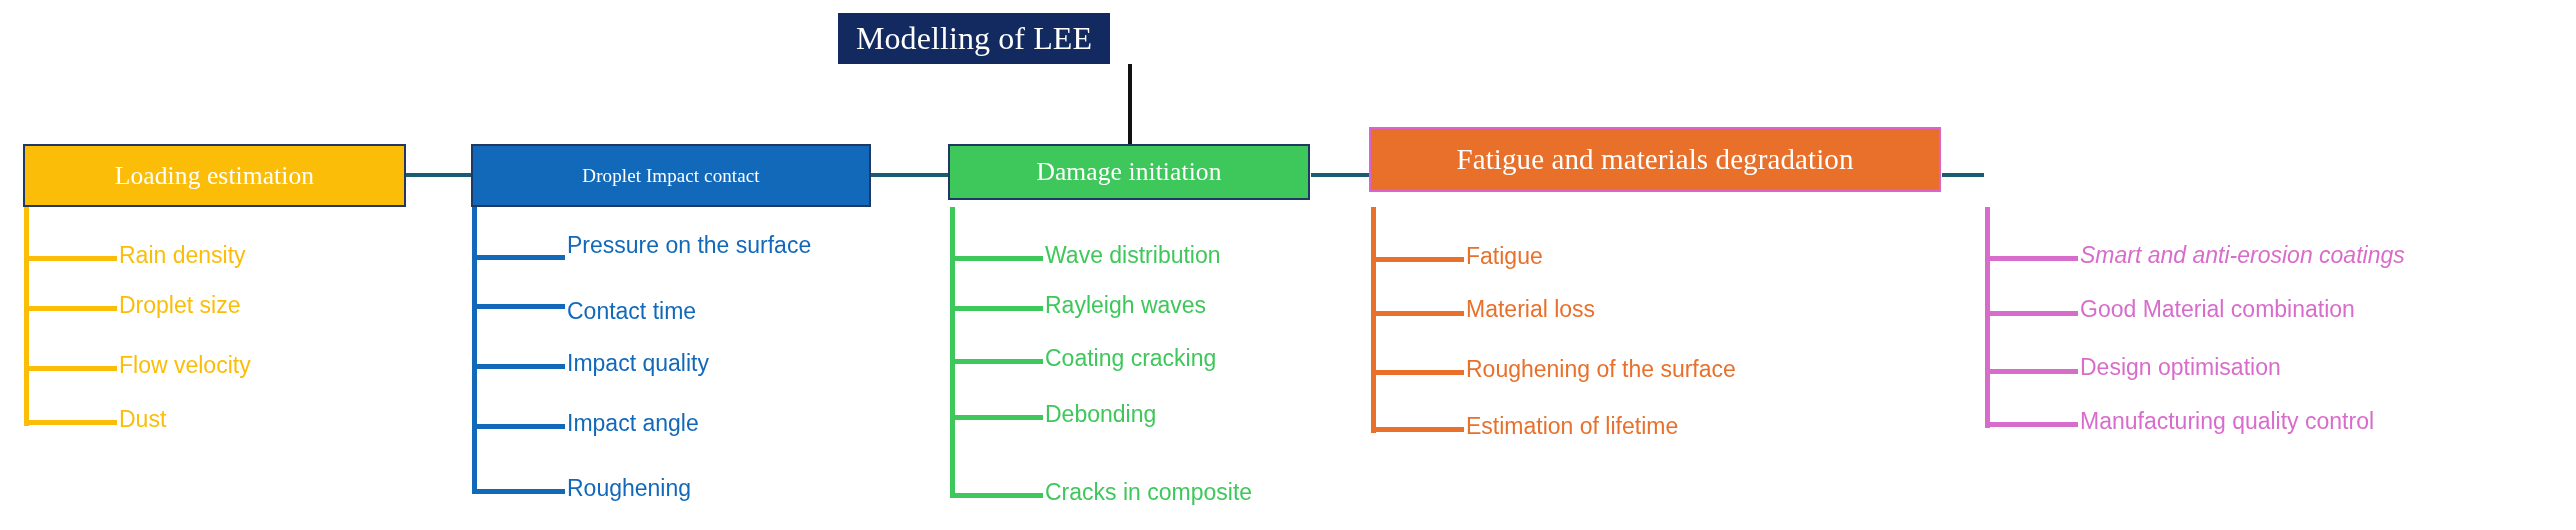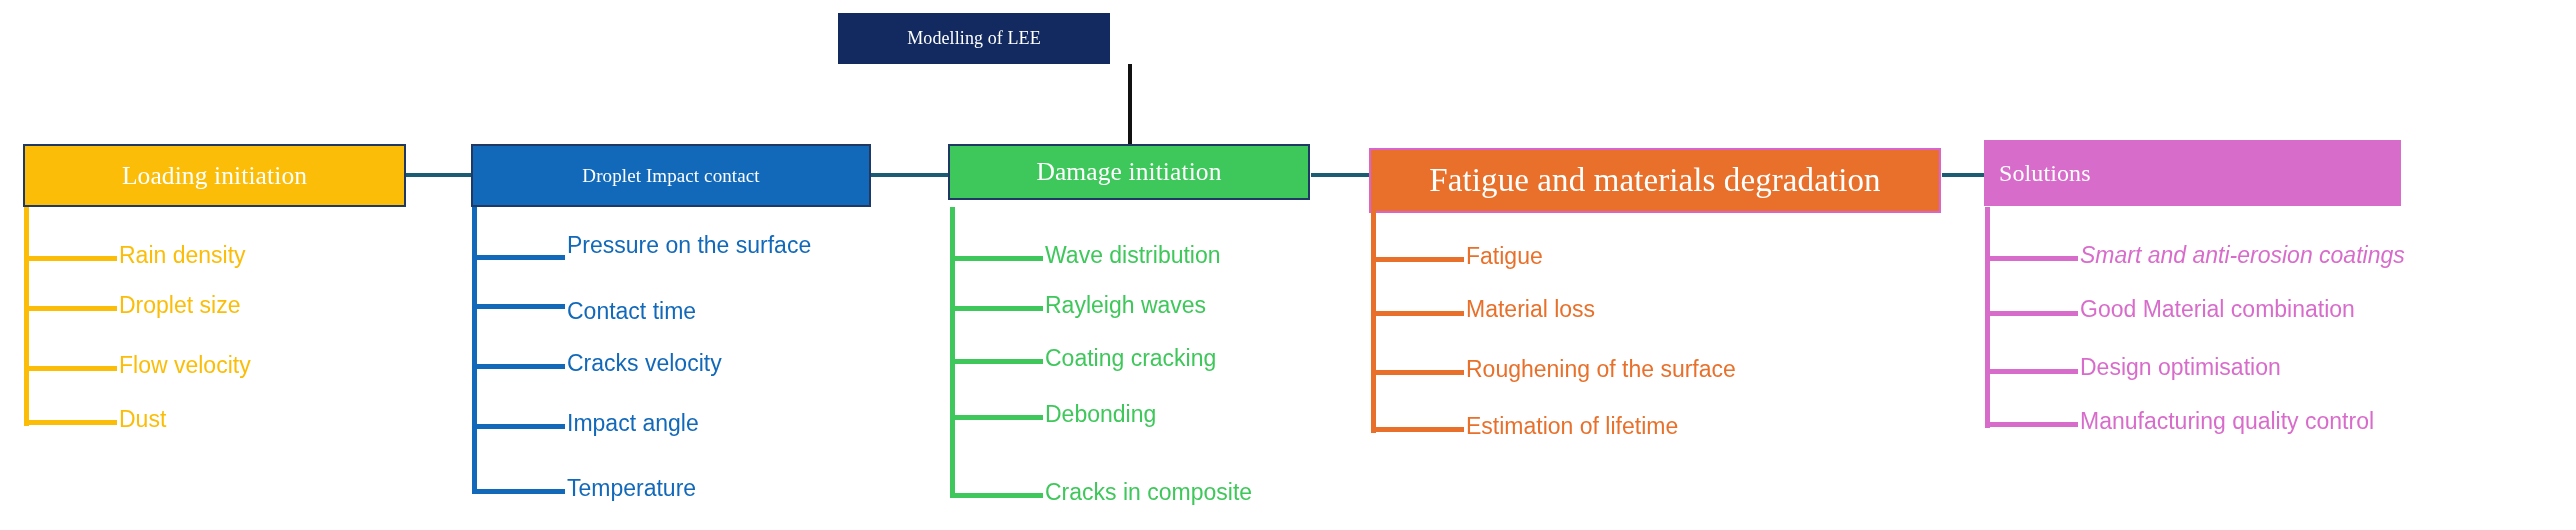--- a/index.html
+++ b/index.html
@@ -17,41 +17,41 @@
     display:flex;
     align-items:center;
     white-space:nowrap;
     letter-spacing:0.1px;
   }
   .node-title{display:block;}
 
   #root-node{
     left:838px;top:12.7px;width:272px;height:51px;
     background:#122a5f;border:1.4px solid #122a5f;
-    justify-content:center;font-size:18px;
+    justify-content:center;font-size:32px;
   }
   #node-loading{
     left:23px;top:144px;width:383px;height:63px;
     background:#fbbd08;border:2.1px solid #1f3864;
     justify-content:center;font-size:25.5px;
   }
   #node-droplet{
     left:471px;top:144px;width:400px;height:63px;
     background:#1269ba;border:2.1px solid #1f3864;
     justify-content:center;font-size:19px;
   }
   #node-damage{
     left:948px;top:144px;width:362px;height:56px;
     background:#3ec75a;border:2.1px solid #1f3864;
     justify-content:center;font-size:25.5px;
   }
   #node-fatigue{
-    left:1369px;top:148px;width:572px;height:65px;
+    left:1369px;top:127px;width:572px;height:65px;
     background:#e8702a;border:2.1px solid #d764cf;
-    justify-content:center;font-size:33px;
+    justify-content:center;font-size:29px;
   }
   #node-solutions{
     left:1984px;top:140px;width:417px;height:66px;
     background:#d86ccb;border:1.4px solid #d86ccb;
     justify-content:flex-start;padding-left:14px;font-size:24px;
   }
 
   
   .hlink{position:absolute;height:4.2px;background:#1b5c75;}
   .vlink{position:absolute;width:3.5px;background:#111111;}
@@ -78,21 +78,21 @@
   </div>
 
   <div class="vlink" style="left:1128px;top:64px;height:80px;"></div>
 
   <div class="hlink" style="left:406px;top:173px;width:65px;"></div>
   <div class="hlink" style="left:871px;top:173px;width:77px;"></div>
   <div class="hlink" style="left:1311px;top:173px;width:59px;"></div>
   <div class="hlink" style="left:1942px;top:173px;width:42px;"></div>
 
   <div class="node" id="node-loading">
-    <span class="node-title">Loading initiation</span>
+    <span class="node-title">Loading estimation</span>
   </div>
   <div class="branch">
     <div class="stem" style="left:24px;top:207px;height:219px;background:#fbbd08;"></div>
     <div class="twig" style="left:24px;top:256px;width:93px;background:#fbbd08;"></div>
     <div class="twig" style="left:24px;top:306px;width:93px;background:#fbbd08;"></div>
     <div class="twig" style="left:24px;top:366px;width:93px;background:#fbbd08;"></div>
     <div class="twig" style="left:24px;top:420px;width:93px;background:#fbbd08;"></div>
     <div class="leaf-label" style="left:119px;top:244px;color:#fbbd08;">Rain density</div>
     <div class="leaf-label" style="left:119px;top:294px;color:#fbbd08;">Droplet size</div>
     <div class="leaf-label" style="left:119px;top:354px;color:#fbbd08;">Flow velocity</div>
@@ -104,23 +104,23 @@
   </div>
   <div class="branch">
     <div class="stem" style="left:472px;top:207px;height:287px;background:#1269ba;"></div>
     <div class="twig" style="left:472px;top:255px;width:93px;background:#1269ba;"></div>
     <div class="twig" style="left:472px;top:304px;width:93px;background:#1269ba;"></div>
     <div class="twig" style="left:472px;top:364px;width:93px;background:#1269ba;"></div>
     <div class="twig" style="left:472px;top:424px;width:93px;background:#1269ba;"></div>
     <div class="twig" style="left:472px;top:489px;width:93px;background:#1269ba;"></div>
     <div class="leaf-label" style="left:567px;top:234px;color:#1269ba;">Pressure on the surface</div>
     <div class="leaf-label" style="left:567px;top:300px;color:#1269ba;text-align:center;">Contact time</div>
-    <div class="leaf-label" style="left:567px;top:352px;color:#1269ba;">Cracks velocity</div>
+    <div class="leaf-label" style="left:567px;top:352px;color:#1269ba;">Impact quality</div>
     <div class="leaf-label" style="left:567px;top:412px;color:#1269ba;">Impact angle</div>
-    <div class="leaf-label" style="left:567px;top:477px;color:#1269ba;">Temperature</div>
+    <div class="leaf-label" style="left:567px;top:477px;color:#1269ba;">Roughening</div>
   </div>
 
   <div class="node" id="node-damage">
     <span class="node-title">Damage initiation</span>
   </div>
   <div class="branch">
     <div class="stem" style="left:950px;top:207px;height:291px;background:#3ec75a;"></div>
     <div class="twig" style="left:950px;top:256px;width:93px;background:#3ec75a;"></div>
     <div class="twig" style="left:950px;top:306px;width:93px;background:#3ec75a;"></div>
     <div class="twig" style="left:950px;top:359px;width:93px;background:#3ec75a;"></div>
@@ -141,23 +141,20 @@
     <div class="twig" style="left:1371px;top:257px;width:93px;background:#e8702a;"></div>
     <div class="twig" style="left:1371px;top:311px;width:93px;background:#e8702a;"></div>
     <div class="twig" style="left:1371px;top:370px;width:93px;background:#e8702a;"></div>
     <div class="twig" style="left:1371px;top:427px;width:93px;background:#e8702a;"></div>
     <div class="leaf-label" style="left:1466px;top:245px;color:#e8702a;">Fatigue</div>
     <div class="leaf-label" style="left:1466px;top:298px;color:#e8702a;">Material loss</div>
     <div class="leaf-label" style="left:1466px;top:358px;color:#e8702a;">Roughening of the surface</div>
     <div class="leaf-label" style="left:1466px;top:415px;color:#e8702a;">Estimation of lifetime</div>
   </div>
 
-  <div class="node" id="node-solutions">
-    <span class="node-title">Solutions</span>
-  </div>
   <div class="branch">
     <div class="stem" style="left:1985px;top:207px;height:221px;background:#d86ccb;"></div>
     <div class="twig" style="left:1985px;top:256px;width:93px;background:#d86ccb;"></div>
     <div class="twig" style="left:1985px;top:311px;width:93px;background:#d86ccb;"></div>
     <div class="twig" style="left:1985px;top:369px;width:93px;background:#d86ccb;"></div>
     <div class="twig" style="left:1985px;top:422px;width:93px;background:#d86ccb;"></div>
     <div class="leaf-label" style="left:2080px;top:244px;color:#d86ccb;font-style:italic;">Smart and anti-erosion coatings</div>
     <div class="leaf-label" style="left:2080px;top:298px;color:#d86ccb;">Good Material combination</div>
     <div class="leaf-label" style="left:2080px;top:356px;color:#d86ccb;">Design optimisation</div>
     <div class="leaf-label" style="left:2080px;top:410px;color:#d86ccb;">Manufacturing quality control</div>

